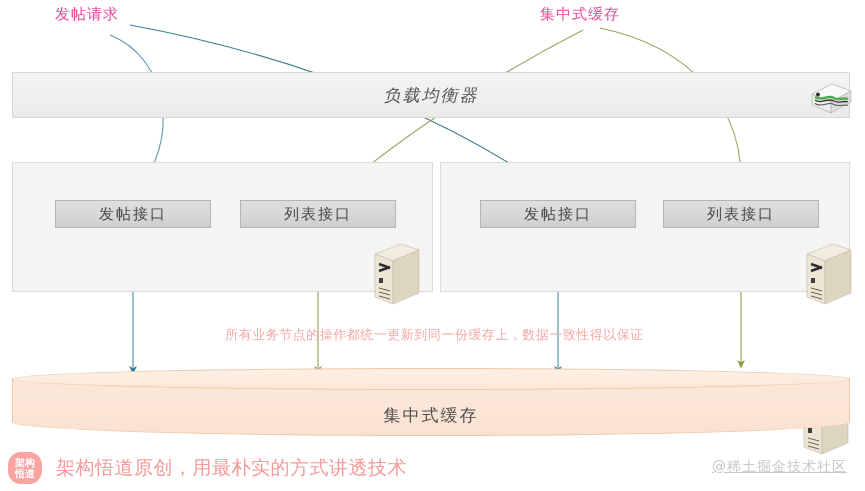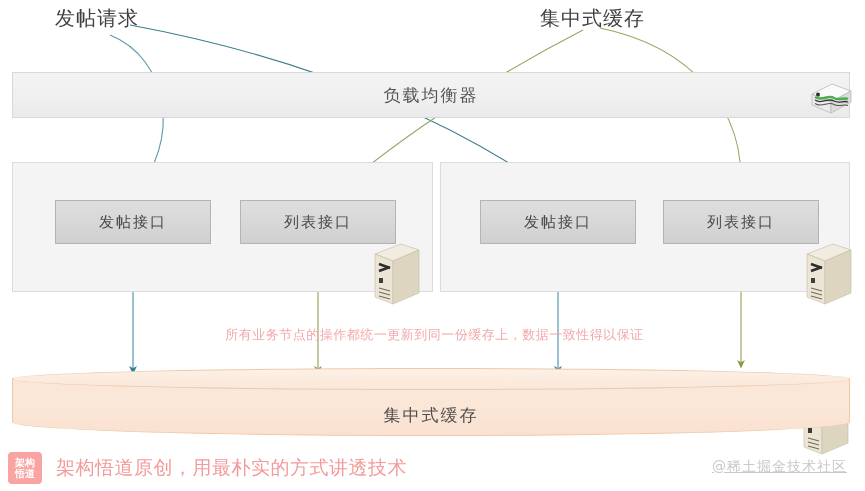--- a/index.html
+++ b/index.html
@@ -22,38 +22,39 @@
     left: 0;
     top: 0;
     width: 865px;
     height: 491px;
     pointer-events: none;
   }
 
   
   .req-label {
     position: absolute;
-    font-size: 20px;
-    color: #404040;
+    font-size: 15px;
+    color: #ec4899;
     letter-spacing: 1px;
     white-space: nowrap;
   }
   #label-post   { left: 55px;  top: 5px; }
   #label-list   { left: 540px; top: 5px; }
 
   
   #lb-bar {
     position: absolute;
     left: 12px;
     top: 72px;
     width: 838px;
     height: 46px;
     background: linear-gradient(180deg, #f3f3f3 0%, #efefef 60%, #eaeaea 100%);
     border: 1px solid #d8d8d8;
     box-sizing: border-box;
+    font-style: italic;
   }
   #lb-bar .bar-title {
     position: absolute;
     left: 0; right: 0;
     top: 50%;
     transform: translateY(-50%);
     text-align: center;
     font-size: 17px;
     color: #555555;
     letter-spacing: 2px;
@@ -69,21 +70,21 @@
     box-sizing: border-box;
   }
   #panel-left  { left: 12px;  width: 421px; }
   #panel-right { left: 440px; width: 410px; }
 
   
   .iface-box {
     position: absolute;
     top: 200px;
     width: 156px;
-    height: 44px;
+    height: 28px;
     background: linear-gradient(180deg, #dedede 0%, #d7d7d7 55%, #cfcfcf 100%);
     border: 1px solid #b4b4b4;
     box-sizing: border-box;
     display: flex;
     align-items: center;
     justify-content: center;
     font-size: 15px;
     color: #4a4a4a;
     letter-spacing: 2px;
   }
@@ -162,21 +163,21 @@
     background: #f9a3a3;
     color: #ffffff;
     font-size: 10px;
     line-height: 11px;
     display: flex;
     flex-direction: column;
     align-items: center;
     justify-content: center;
     letter-spacing: 0px;
     font-weight: bold;
-    border-radius: 4px;
+    border-radius: 13px;
   }
   #brand-logo span { display: block; }
   #brand-text {
     margin-left: 14px;
     font-size: 19px;
     color: #f49a9a;
     letter-spacing: 0.5px;
     white-space: nowrap;
   }
   #watermark {

